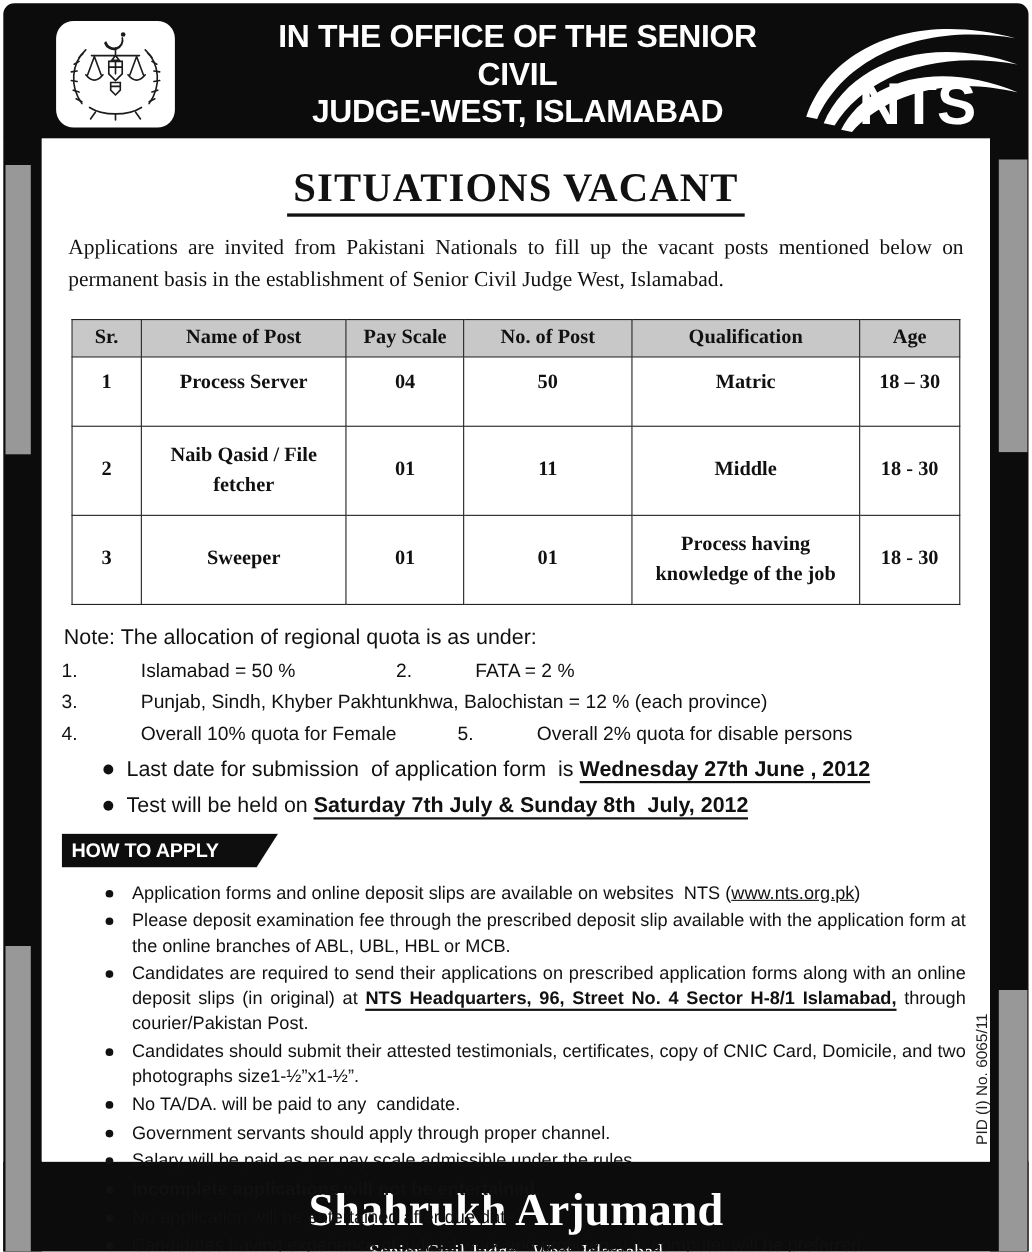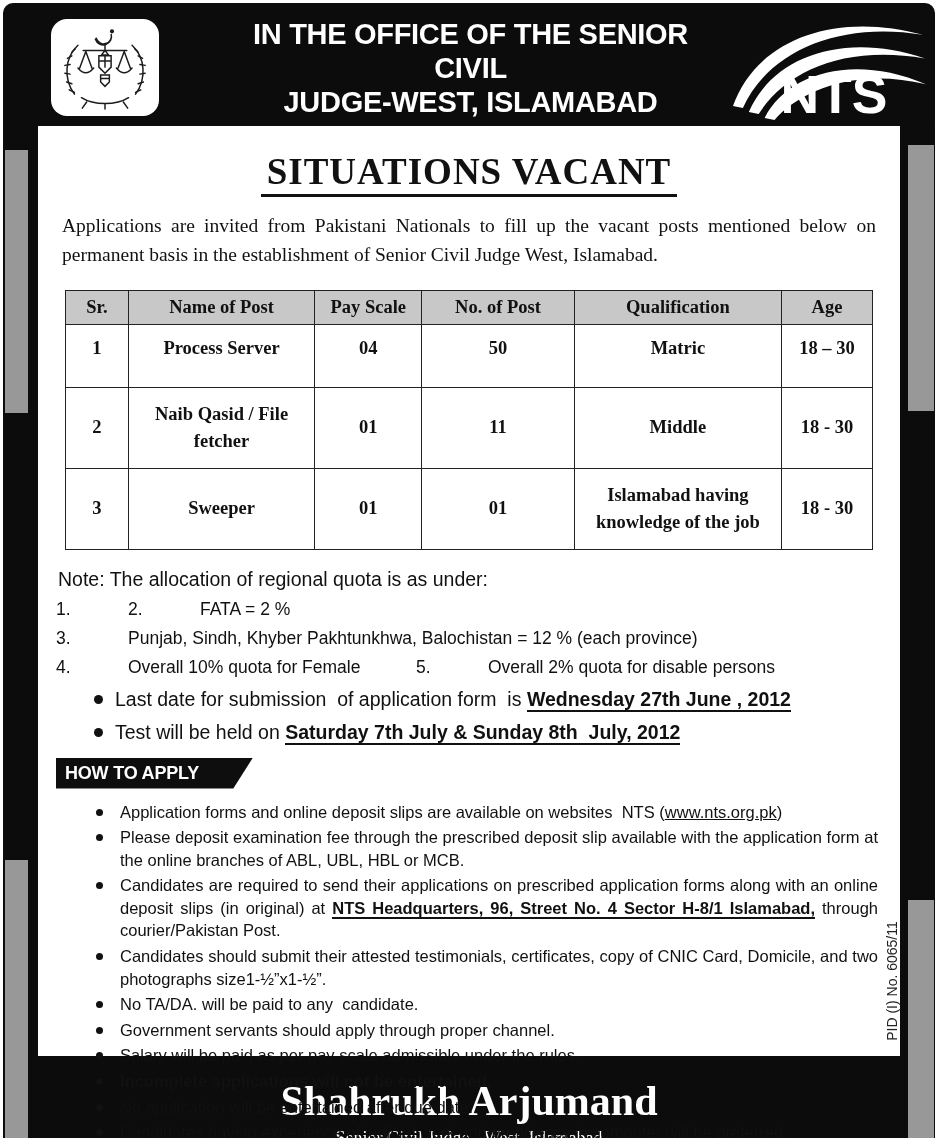--- a/index.html
+++ b/index.html
@@ -155,30 +155,31 @@
             <td>01</td>
             <td>11</td>
             <td>Middle</td>
             <td>18 - 30</td>
           </tr>
           <tr class="r2">
             <td>3</td>
             <td>Sweeper</td>
             <td>01</td>
             <td>01</td>
-            <td>Islamabad having knowledge of the job</td>
+            <td>Process having knowledge of the job</td>
             <td>18 - 30</td>
           </tr>
         </tbody>
     </table>
 
     <div class="note-heading">Note: The allocation of regional quota is as under:</div>
     <div id="note-list">
         <div class="note-row note-row-0">
           <span class="note-num">1.</span>
+          <span class="note-txt">Islamabad = 50 %</span>
           <span class="note-num">2.</span>
           <span class="note-txt">FATA = 2 %</span>
         </div>
         <div class="note-row note-row-1">
           <span class="note-num">3.</span>
           <span class="note-txt">Punjab, Sindh, Khyber Pakhtunkhwa, Balochistan = 12 % (each province)</span>
         </div>
         <div class="note-row note-row-2">
           <span class="note-num">4.</span>
           <span class="note-txt">Overall 10% quota for Female</span>

